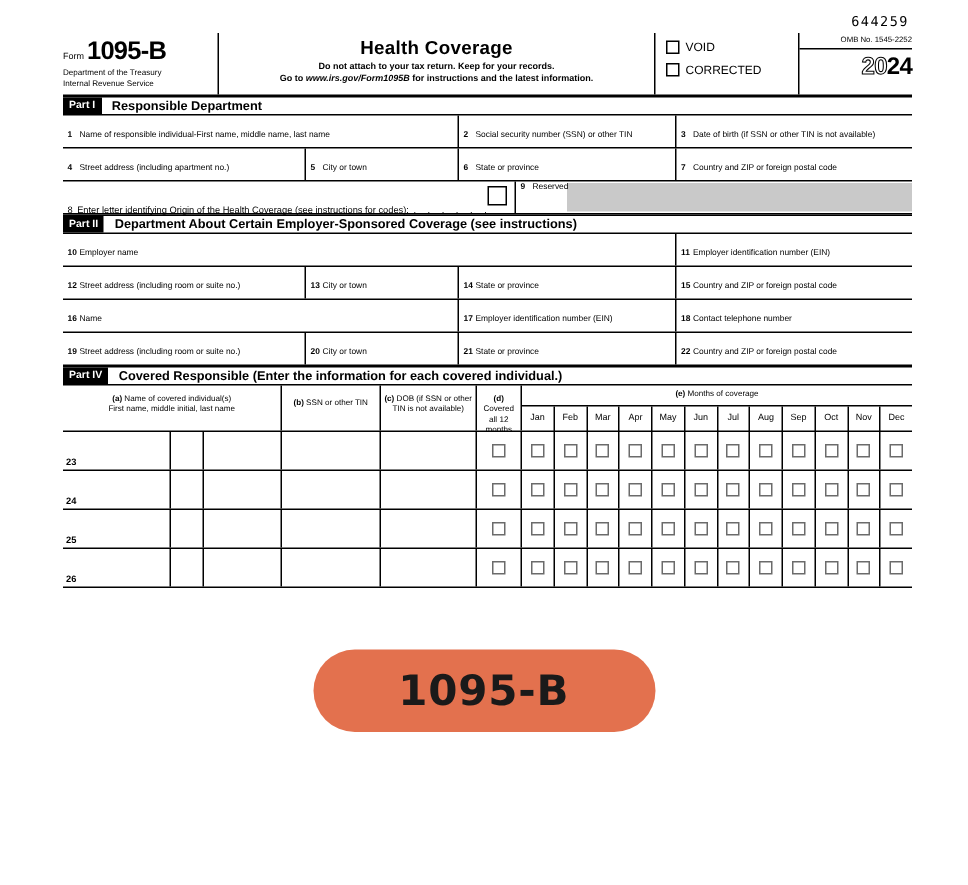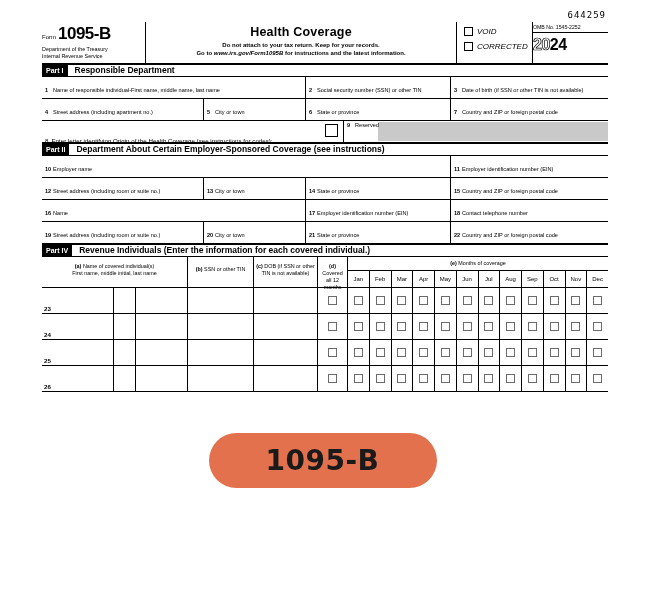--- a/index.html
+++ b/index.html
@@ -59,36 +59,37 @@
   .sub1 { font-size: 6px; font-weight: bold; margin-top: 3px; }
   .sub2 { font-size: 6px; font-weight: bold; margin-top: 1.5px; }
   .sub2 i { font-style: italic; }
 
   .hdr-boxes {
     width: 76px;
     border-left: 1px solid #000;
     padding: 5px 0 0 7px;
     box-sizing: border-box;
   }
-  .ckrow { display: flex; align-items: center; margin-bottom: 6px; font-style: italic; }
+  .ckrow { display: flex; align-items: center; margin-bottom: 6px; }
   .ckbox {
     width: 9px; height: 9px;
     border: 1px solid #000;
     background: #fff;
     margin-right: 4px;
     box-sizing: border-box;
   }
   .ckrow span { font-size: 8px; }
 
   .hdr-omb {
     width: 76px;
     border-left: 1px solid #000;
-    text-align: left;
+    text-align: right;
     box-sizing: border-box;
     padding-top: 2px;
+    margin-left: 20px;
   }
   .omb { font-size: 5.2px; border-bottom: .7px solid #000; padding-bottom: 2px; }
   .yr { font-size: 16px; font-weight: bold; margin-top: 3px; letter-spacing: -.5px; }
   .yr .lt { color: #fff; -webkit-text-stroke: .7px #000; }
 
   
   .partbar {
     display: flex; align-items: center;
     border-bottom: 1.2px solid #000;
     border-top: 1.2px solid #000;
@@ -373,21 +374,21 @@
       <div class="fcell" style="width:145px">
         <span class="fnum">21</span><span class="flab">State or province</span>
       </div>
       <div class="fcell" style="flex:1">
         <span class="fnum">22</span><span class="flab">Country and ZIP or foreign postal code</span>
       </div>
     </div>
 
     <div class="partbar">
       <span class="part-tag">Part IV</span>
-      <span class="part-title"><span>Revenue Individuals</span> <span class="reg">(Enter the information for each covered individual.)</span></span>
+      <span class="part-title"><span>Covered Responsible</span> <span class="reg">(Enter the information for each covered individual.)</span></span>
     </div>
 
     <div id="p4">
       <div class="p4head">
         <div class="hc col-a">
           <div><b>(a)</b><span> Name of covered individual(s)</span></div>
           <div>First name, middle initial, last name</div>
         </div>
         <div class="hc col-b">
           <div><b>(b)</b><span> SSN or other TIN</span></div>

